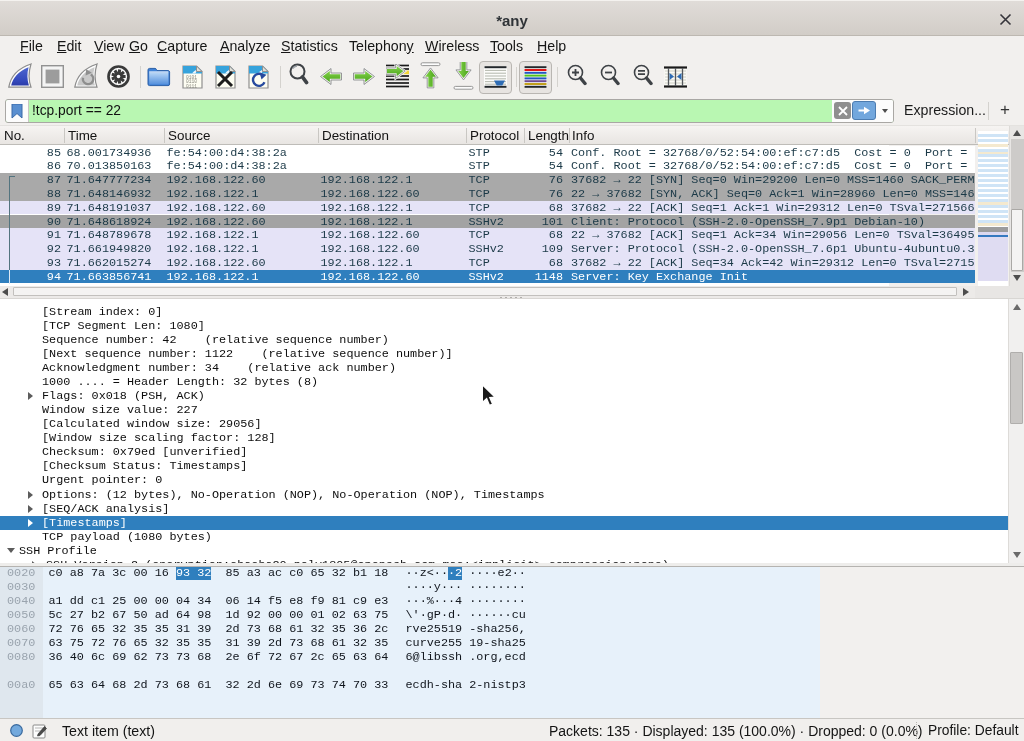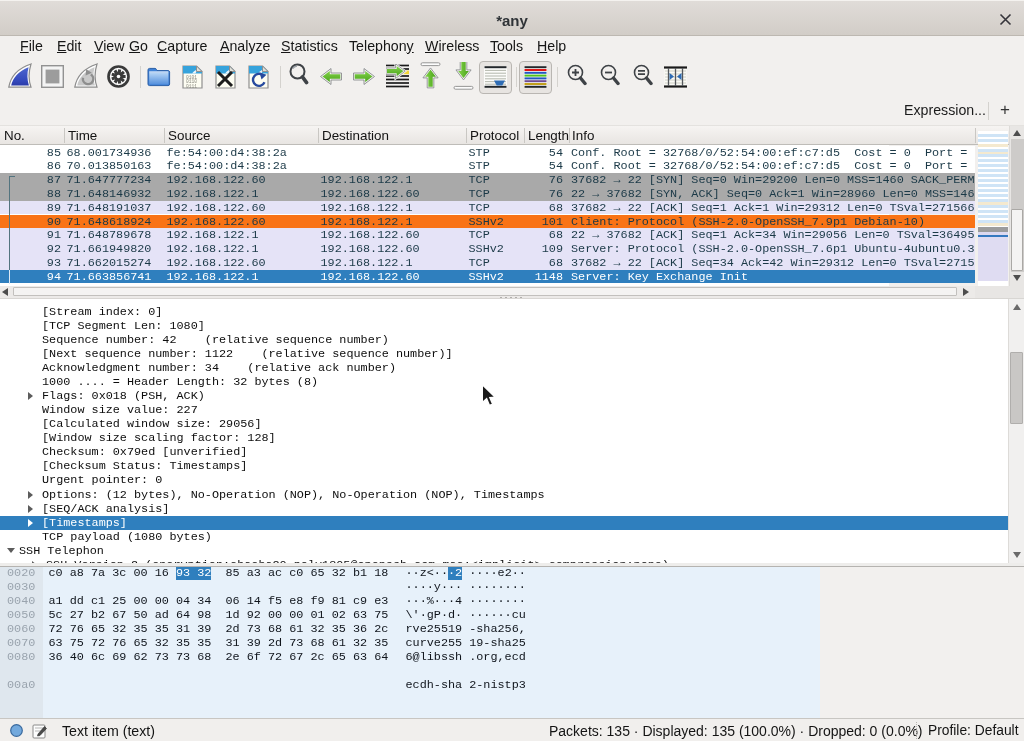--- a/index.html
+++ b/index.html
@@ -285,20 +285,43 @@
     <line x1="1" y1="11" x2="22" y2="11" stroke="#c8c8be" stroke-width="0.9"></line>
     <line x1="1" y1="14" x2="22" y2="14" stroke="#c8c8be" stroke-width="0.9"></line>
     <line x1="1" y1="17" x2="22" y2="17" stroke="#c8c8be" stroke-width="0.9"></line>
     <line x1="4.5" y1="2" x2="4.5" y2="20" stroke="#55585c" stroke-width="1.3"></line>
     <line x1="11.5" y1="2" x2="11.5" y2="20" stroke="#55585c" stroke-width="1.3"></line>
     <line x1="18.5" y1="2" x2="18.5" y2="20" stroke="#55585c" stroke-width="1.3"></line>
     <path d="M5.5 7 L10 10.5 L5.5 14 Z" fill="#2e6cb4"></path>
     <path d="M17.5 7 L13 10.5 L17.5 14 Z" fill="#2e6cb4"></path>
   </svg>
 <div id="fb" class="abs">
+<div id="finput">
+ <div id="fbook">
+        <svg style="position:absolute;left:5px;top:4px" width="12" height="15" viewBox="0 0 12 15">
+          <path d="M1 0 L11 0 L11 14 L6 9.5 L1 14 Z" fill="#5a8fd0" stroke="#3a6aa8" stroke-width="1"></path>
+        </svg>
+      </div>
+ <div id="ftext">!tcp.port == 22</div>
+ <div style="position:absolute;left:826px;top:0;width:63px;height:22px;background:#fcfcfc"></div>
+ <div id="fclear">
+        <svg style="position:absolute;left:2.5px;top:2.5px" width="12" height="12" viewBox="0 0 12 12">
+          <path d="M2 2 L10 10 M10 2 L2 10" stroke="#fff" stroke-width="1.8"></path>
+        </svg>
+      </div>
+ <div id="fapply">
+        <svg style="position:absolute;left:4px;top:3px" width="15" height="11" viewBox="0 0 15 11">
+          <path d="M1.5 5.5 L8 5.5" stroke="#fff" stroke-width="2.2" fill="none"></path>
+          <path d="M7 1.8 L13 5.5 L7 9.2 Z" fill="#fff"></path>
+        </svg>
+      </div>
+ <div id="fdrop">
+        <div class="arr ad" style="left:4px;top:9px;border-width:4.5px 3.8px 0 3.8px"></div>
+      </div>
+</div>
 <div id="fexpr">Expression...</div>
     <div id="fsep2"></div>
     <div id="fplus">+</div>
 </div>
 <div id="plist" class="abs">
     <div id="plhead">
       <span style="left:4px">No.</span>
       <span style="left:68px">Time</span>
       <span style="left:168px">Source</span>
       <span style="left:322px">Destination</span>
@@ -311,21 +334,21 @@
       <i style="left:466px"></i>
       <i style="left:524px"></i>
       <i style="left:569px"></i>
       <i style="left:975px"></i>
     </div>
     <div class="prow" style="top:19.5px;background:#ffffff;color:#1b3947"><span class="c0">85</span><span class="c1">68.001734936</span><span class="c2">fe:54:00:d4:38:2a</span><span class="c3"></span><span class="c4">STP</span><span class="c5">54</span><span class="c6">Conf. Root = 32768/0/52:54:00:ef:c7:d5  Cost = 0  Port = 0x8001</span></div>
     <div class="prow" style="top:33.3px;background:#ffffff;color:#1b3947"><span class="c0">86</span><span class="c1">70.013850163</span><span class="c2">fe:54:00:d4:38:2a</span><span class="c3"></span><span class="c4">STP</span><span class="c5">54</span><span class="c6">Conf. Root = 32768/0/52:54:00:ef:c7:d5  Cost = 0  Port = 0x8001</span></div>
     <div class="prow" style="top:47.1px;background:#a9a9a9;color:#1b3947"><span class="c0">87</span><span class="c1">71.647777234</span><span class="c2">192.168.122.60</span><span class="c3">192.168.122.1</span><span class="c4">TCP</span><span class="c5">76</span><span class="c6">37682 → 22 [SYN] Seq=0 Win=29200 Len=0 MSS=1460 SACK_PERM=1 TSval=271</span></div>
     <div class="prow" style="top:60.9px;background:#a9a9a9;color:#1b3947"><span class="c0">88</span><span class="c1">71.648146932</span><span class="c2">192.168.122.1</span><span class="c3">192.168.122.60</span><span class="c4">TCP</span><span class="c5">76</span><span class="c6">22 → 37682 [SYN, ACK] Seq=0 Ack=1 Win=28960 Len=0 MSS=1460 SACK_PE</span></div>
     <div class="prow" style="top:74.7px;background:#e5e3f7;color:#1b3947"><span class="c0">89</span><span class="c1">71.648191037</span><span class="c2">192.168.122.60</span><span class="c3">192.168.122.1</span><span class="c4">TCP</span><span class="c5">68</span><span class="c6">37682 → 22 [ACK] Seq=1 Ack=1 Win=29312 Len=0 TSval=2715667175 TSec</span></div>
-    <div class="prow" style="top:88.5px;background:#f97316;color:#1b3947"><span class="c0">90</span><span class="c1">71.648618924</span><span class="c2">192.168.122.60</span><span class="c3">192.168.122.1</span><span class="c4">SSHv2</span><span class="c5">101</span><span class="c6">Client: Protocol (SSH-2.0-OpenSSH_7.9p1 Debian-10)</span></div>
+    <div class="prow" style="top:88.5px;background:#a3a3a3;color:#1b3947"><span class="c0">90</span><span class="c1">71.648618924</span><span class="c2">192.168.122.60</span><span class="c3">192.168.122.1</span><span class="c4">SSHv2</span><span class="c5">101</span><span class="c6">Client: Protocol (SSH-2.0-OpenSSH_7.9p1 Debian-10)</span></div>
     <div class="prow" style="top:102.3px;background:#e5e3f7;color:#1b3947"><span class="c0">91</span><span class="c1">71.648789678</span><span class="c2">192.168.122.1</span><span class="c3">192.168.122.60</span><span class="c4">TCP</span><span class="c5">68</span><span class="c6">22 → 37682 [ACK] Seq=1 Ack=34 Win=29056 Len=0 TSval=36495437 TSecr</span></div>
     <div class="prow" style="top:116.1px;background:#e5e3f7;color:#1b3947"><span class="c0">92</span><span class="c1">71.661949820</span><span class="c2">192.168.122.1</span><span class="c3">192.168.122.60</span><span class="c4">SSHv2</span><span class="c5">109</span><span class="c6">Server: Protocol (SSH-2.0-OpenSSH_7.6p1 Ubuntu-4ubuntu0.3)</span></div>
     <div class="prow" style="top:129.9px;background:#e5e3f7;color:#1b3947"><span class="c0">93</span><span class="c1">71.662015274</span><span class="c2">192.168.122.60</span><span class="c3">192.168.122.1</span><span class="c4">TCP</span><span class="c5">68</span><span class="c6">37682 → 22 [ACK] Seq=34 Ack=42 Win=29312 Len=0 TSval=2715667189 TS</span></div>
     <div class="prow" style="top:143.7px;background:#2f7fbe;color:#fff"><span class="c0">94</span><span class="c1">71.663856741</span><span class="c2">192.168.122.1</span><span class="c3">192.168.122.60</span><span class="c4">SSHv2</span><span class="c5">1148</span><span class="c6">Server: Key Exchange Init</span></div>
     <div class="abs" style="left:9px;top:50px;width:6px;height:1px;background:#53747f"></div>
     <div class="abs" style="left:9px;top:50px;width:1px;height:96px;background:#53747f"></div>
     <div class="abs" style="left:9px;top:144px;width:1px;height:14px;background:#dce9f5"></div>
     <div id="minimap">
       <div class="abs" style="left:0;top:0px;width:30px;height:3px;background:#ffffff"></div>
       <div class="abs" style="left:0;top:3px;width:30px;height:3px;background:#cfe4f6"></div>
@@ -399,41 +422,41 @@
     <div class="dline" style="left:42px;top:146.30px">Checksum: 0x79ed [unverified]</div>
     <div class="dline" style="left:42px;top:160.38px">[Checksum Status: Timestamps]</div>
     <div class="dline" style="left:42px;top:174.46px">Urgent pointer: 0</div>
     <div class="dline" style="left:42px;top:188.54px">Options: (12 bytes), No-Operation (NOP), No-Operation (NOP), Timestamps</div>
     <div class="tri-r" style="left:28px;top:191.54px"></div>
     <div class="dline" style="left:42px;top:202.62px">[SEQ/ACK analysis]</div>
     <div class="tri-r" style="left:28px;top:205.62px"></div>
     <div class="dline dsel" style="top:216.70px"><span style="position:absolute;left:42px">[Timestamps]</span></div>
     <div class="tri-r" style="left:28px;top:219.70px;border-color:transparent transparent transparent #fff"></div>
     <div class="dline" style="left:42px;top:230.78px">TCP payload (1080 bytes)</div>
-    <div class="dline" style="left:19px;top:244.86px">SSH Telephon</div>
+    <div class="dline" style="left:19px;top:244.86px">SSH Profile</div>
     <div class="tri-d" style="left:7px;top:248.86px"></div>
     <div class="dline" style="left:46px;top:258.94px">SSH Version 2 (encryption:chacha20_poly1305@openssh.com mac:&lt;implicit&gt; compression:none)</div>
     <div class="tri-r" style="left:32px;top:261.94px"></div>
     <div class="vsb" style="left:1008px;top:0;width:16px;height:265px">
 <div class="arr au" style="left:3.5px;top:5px;border-color:transparent transparent #6a6a6a transparent"></div>
 <div class="sbthumb" style="left:1px;top:53px;width:13px;height:72px;background:#c9c7c5;border-color:#b0aeac"></div>
 <div class="arr ad" style="left:3.5px;top:253px;border-color:#6a6a6a transparent transparent transparent"></div>
 </div>
   </div>
 <div class="abs" style="left:0;top:563px;width:1024px;height:4px;background:#eeedeb;border-bottom:1px solid #b5b3b0"></div>
 <div id="hex" class="abs">
     <div class="abs" style="left:0;top:0;width:43px;height:153px;background:#dfe7ee"></div>
     <div class="hrow" style="top:0.3px"><span class="hoff">0020</span><span class="hbytes">c0 a8 7a 3c 00 16 <span class="hl">93 32</span>  85 a3 ac c0 65 32 b1 18</span><span class="hascii">··z&lt;··<span class="hl">·2</span> ····e2··</span></div>
     <div class="hrow" style="top:14.2px"><span class="hoff">0030</span><span class="hascii">····y··· ········</span></div>
     <div class="hrow" style="top:28.1px"><span class="hoff">0040</span><span class="hbytes">a1 dd c1 25 00 00 04 34  06 14 f5 e8 f9 81 c9 e3</span><span class="hascii">···%···4 ········</span></div>
     <div class="hrow" style="top:42.0px"><span class="hoff">0050</span><span class="hbytes">5c 27 b2 67 50 ad 64 98  1d 92 00 00 01 02 63 75</span><span class="hascii">\'·gP·d· ······cu</span></div>
     <div class="hrow" style="top:55.9px"><span class="hoff">0060</span><span class="hbytes">72 76 65 32 35 35 31 39  2d 73 68 61 32 35 36 2c</span><span class="hascii">rve25519 -sha256,</span></div>
     <div class="hrow" style="top:69.8px"><span class="hoff">0070</span><span class="hbytes">63 75 72 76 65 32 35 35  31 39 2d 73 68 61 32 35</span><span class="hascii">curve255 19-sha25</span></div>
     <div class="hrow" style="top:83.7px"><span class="hoff">0080</span><span class="hbytes">36 40 6c 69 62 73 73 68  2e 6f 72 67 2c 65 63 64</span><span class="hascii">6@libssh .org,ecd</span></div>
-    <div class="hrow" style="top:111.5px"><span class="hoff">00a0</span><span class="hascii">ecdh-sha 2-nistp3</span></div>
+    <div class="hrow" style="top:111.5px"><span class="hoff">00a0</span><span class="hbytes">65 63 64 68 2d 73 68 61  32 2d 6e 69 73 74 70 33</span><span class="hascii">ecdh-sha 2-nistp3</span></div>
     <div class="vsb" style="left:1008px;top:0;width:16px;height:151px">
 <div class="arr au" style="left:3.5px;top:3px;border-color:transparent transparent #6a6a6a transparent"></div>
 <div class="sbthumb" style="left:1px;top:11px;width:13px;height:54px;background:#c9c7c5;border-color:#b0aeac"></div>
 <div class="arr ad" style="left:3.5px;top:138px;border-color:#6a6a6a transparent transparent transparent"></div>
 </div>
   </div>
 <div id="status" class="abs">
 <svg class="abs" style="left:10px;top:5px" width="13" height="13" viewBox="0 0 13 13">
       <circle cx="6.5" cy="6.5" r="5.8" fill="#73a9dd" stroke="#39699e" stroke-width="1.2"></circle>
     </svg>

